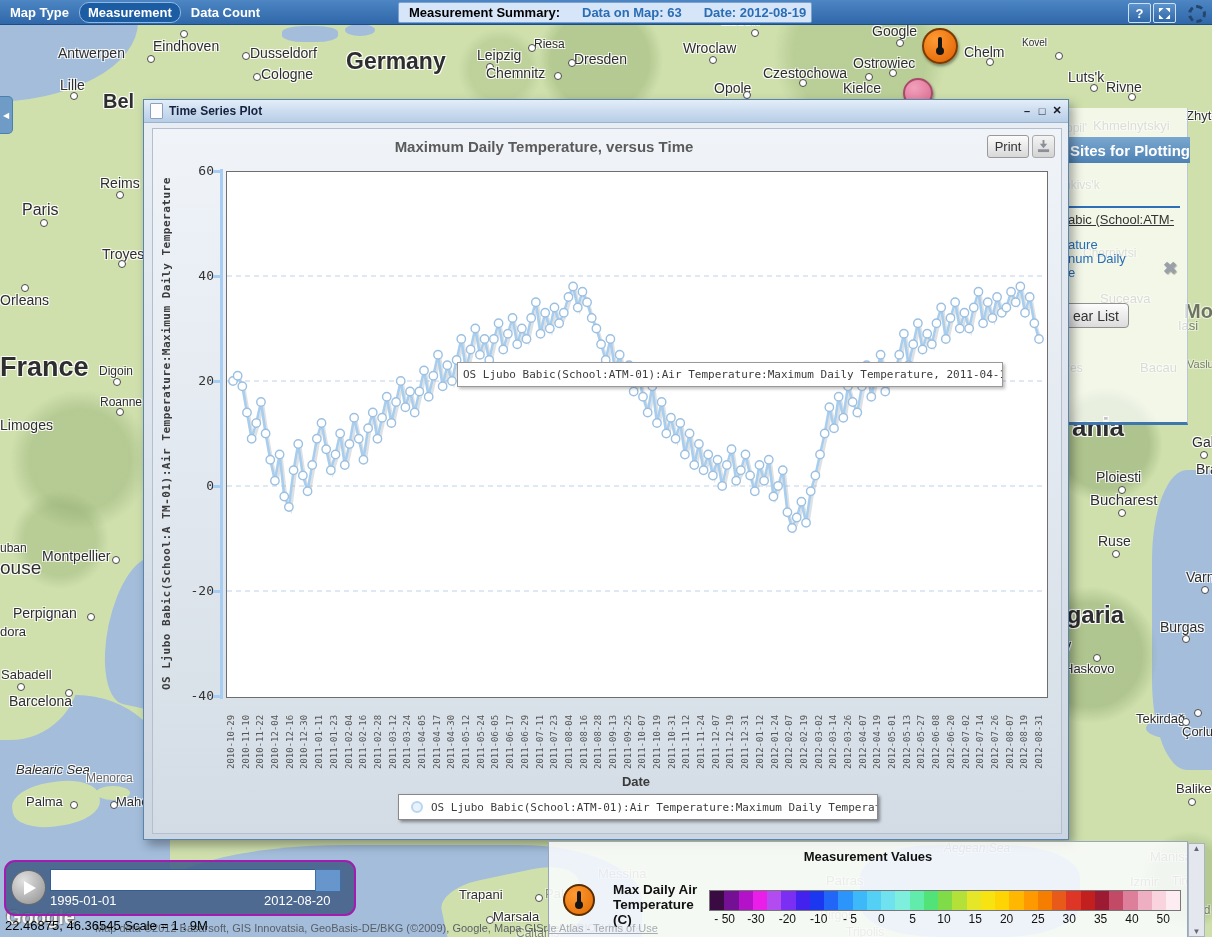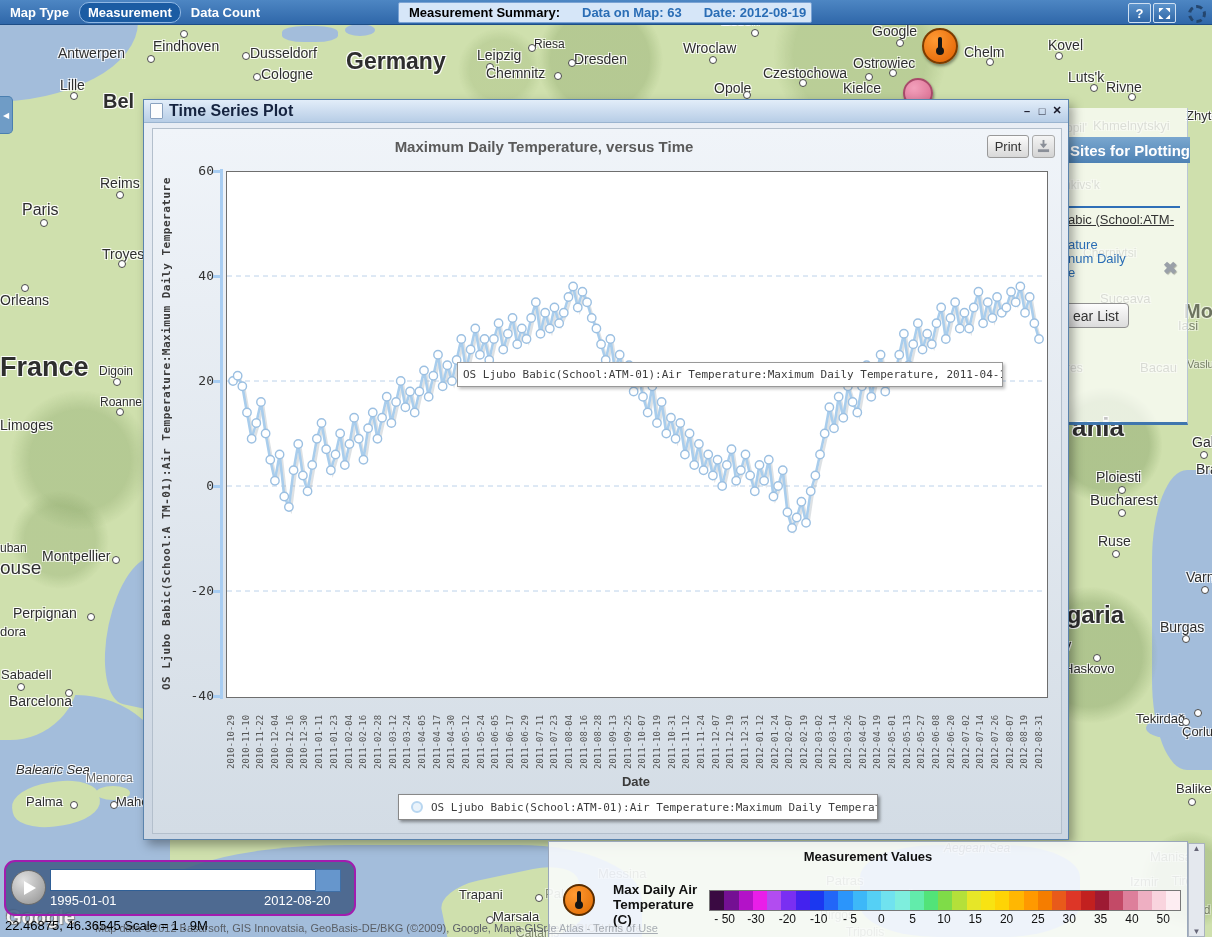--- a/index.html
+++ b/index.html
@@ -65,21 +65,21 @@
     font-size:14px;color:#333;display:flex;align-items:center;justify-content:center;cursor:pointer;}
   
   #dialog{position:absolute;left:143px;top:99px;width:924px;height:739px;z-index:5;
     border:1px solid #5a83ad;background:linear-gradient(#e9eef5,#ccd6e2);
     box-shadow:4px 5px 10px rgba(0,0,0,.35);}
   #dlg-titlebar{position:absolute;left:0;top:0;width:100%;height:22px;
     background:linear-gradient(#e2edf9,#b7cde6);border-bottom:1px solid #9ab4d0;
     display:flex;align-items:center;}
   #dlg-icon{width:11px;height:14px;background:#fdfdfd;border:1px solid #8aa2c0;margin:0 6px 0 6px;
     border-radius:1px;}
-  #dlg-title{font-size:16px;font-weight:bold;color:#15233f;}
+  #dlg-title{font-size:12px;font-weight:bold;color:#15233f;}
   .dlg-btn{position:absolute;top:3px;width:14px;height:15px;font-size:11px;font-weight:bold;
     color:#1a1a2a;display:flex;align-items:center;justify-content:center;cursor:pointer;}
   #dlg-inner{position:absolute;left:8px;top:28px;width:908px;height:704px;
     background:linear-gradient(#f0f4f9,#d3dce5);border:1px solid #b3bfcc;}
   #chart-title{position:absolute;left:0;top:38px;width:800px;text-align:center;
     font-size:15px;font-weight:bold;color:#5a5a5a;}
   #print-btn{position:absolute;left:843px;top:35px;width:40px;height:21px;
     background:linear-gradient(#fcfcfc,#d8d8d8);border:1px solid #999;border-radius:3px;
     font-size:13px;color:#333;display:flex;align-items:center;justify-content:center;cursor:pointer;}
   #save-btn{position:absolute;left:888px;top:35px;width:21px;height:21px;
@@ -204,21 +204,21 @@
       <div class="map-label" style="left: 714px; top: 80px; font-size: 14px;">Opole</div>
       <div class="map-dot" style="left: 743px; top: 91px;"></div>
       <div class="map-label" style="left: 843px; top: 80px; font-size: 14px;">Kielce</div>
       <div class="map-dot" style="left: 865px; top: 73px;"></div>
       <div class="map-label" style="left: 853px; top: 55px; font-size: 14px;">Ostrowiec</div>
       <div class="map-dot" style="left: 889px; top: 69px;"></div>
       <div class="map-label" style="left: 872px; top: 23px; font-size: 14px;">Google</div>
       <div class="map-dot" style="left: 896px; top: 39px;"></div>
       <div class="map-label" style="left: 964px; top: 44px; font-size: 14px;">Chelm</div>
       <div class="map-dot" style="left: 986px; top: 58px;"></div>
-      <div class="map-label" style="left: 1048px; top: 37px; font-size: 14px;">Kovel</div>
+      <div class="map-label" style="left: 1022px; top: 37px; font-size: 10px;">Kovel</div>
       <div class="map-dot" style="left: 1055px; top: 52px;"></div>
       <div class="map-label" style="left: 1068px; top: 69px; font-size: 14px;">Luts'k</div>
       <div class="map-dot" style="left: 1090px; top: 84px;"></div>
       <div class="map-label" style="left: 1106px; top: 79px; font-size: 14px;">Rivne</div>
       <div class="map-dot" style="left: 1128px; top: 93px;"></div>
       <div class="map-label" style="left: 1186px; top: 108px; font-size: 13px;">Zhyto</div>
       <div class="map-label" style="left: 100px; top: 175px; font-size: 14px;">Reims</div>
       <div class="map-dot" style="left: 116px; top: 191px;"></div>
       <div class="map-label" style="left: 22px; top: 201px; font-size: 16px;">Paris</div>
       <div class="map-dot" style="left: 40px; top: 219px;"></div>

